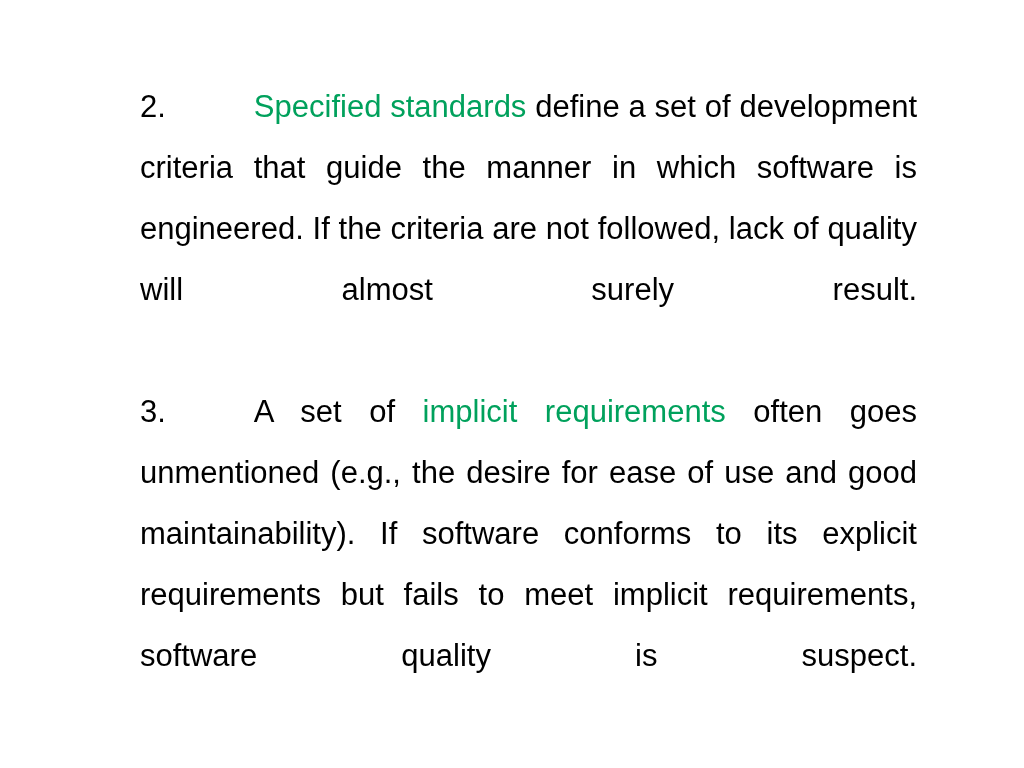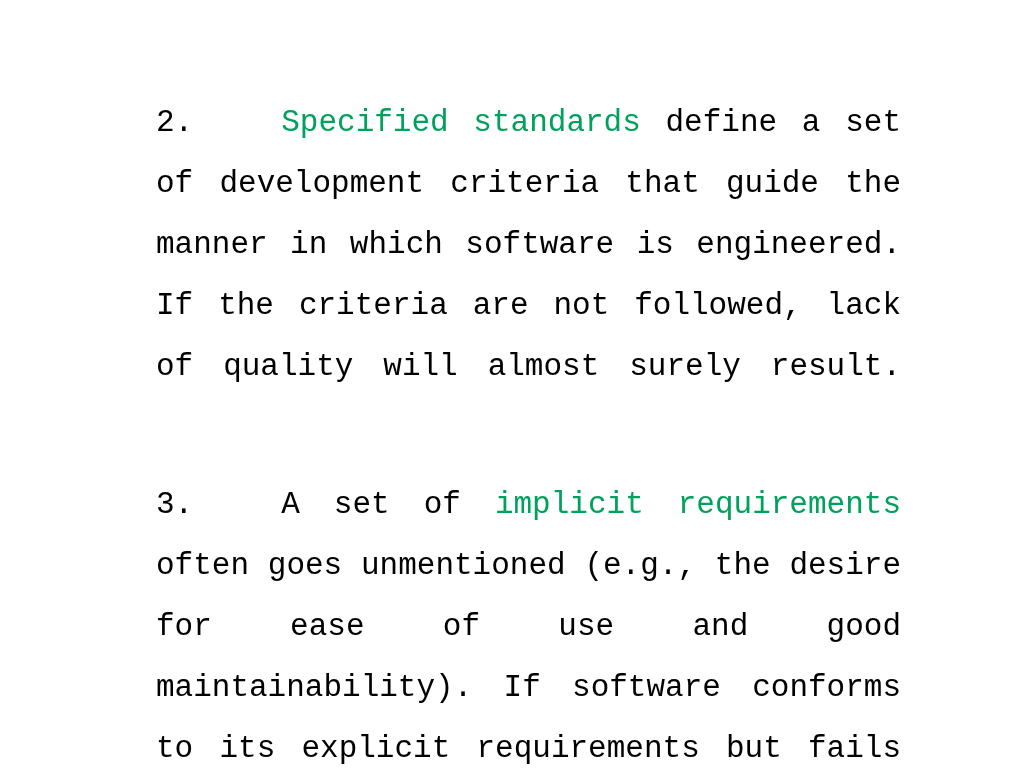--- a/index.html
+++ b/index.html
@@ -25,27 +25,27 @@
   }
 
   .body-block {
     position: absolute;
     left: 140px;
     top: 76px;
     width: 777px;
   }
 
   .para {
-    font-family: Liberation Mono, monospace;
+    font-family: Liberation Sans, sans-serif;
     font-size: 31px;
     line-height: 61px;
     color: #000000;
     text-align: justify;
     text-justify: inter-word;
-    margin: 16px;
+    margin: 0;
     padding: 0;
     
   }
 
   
   .tab {
     display: inline-block;
     width: 88px;
   }
 

